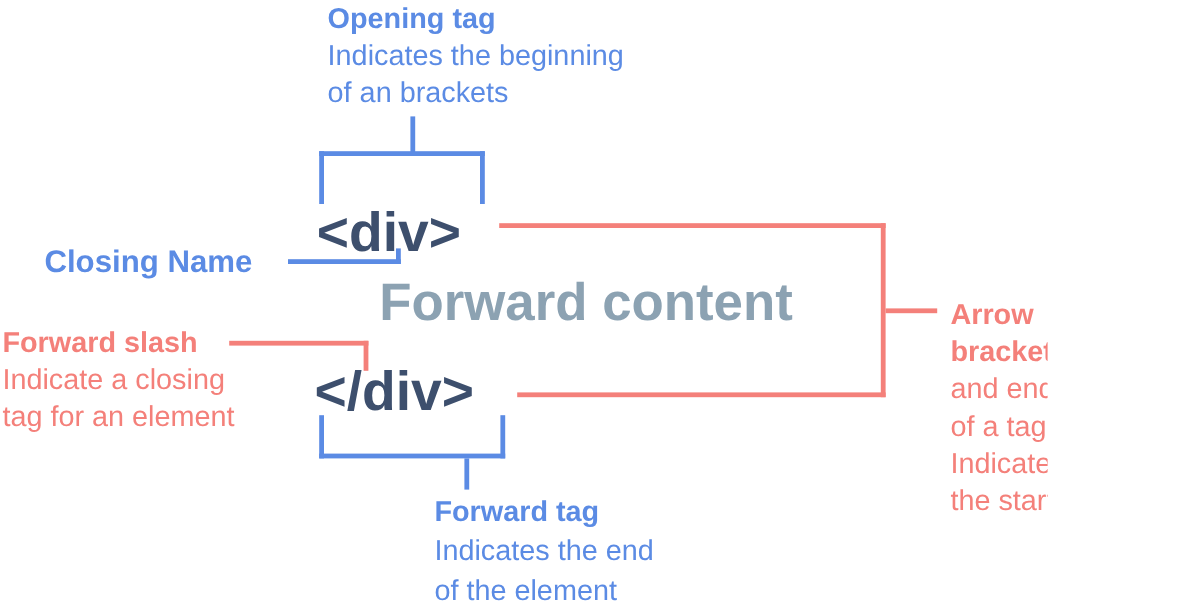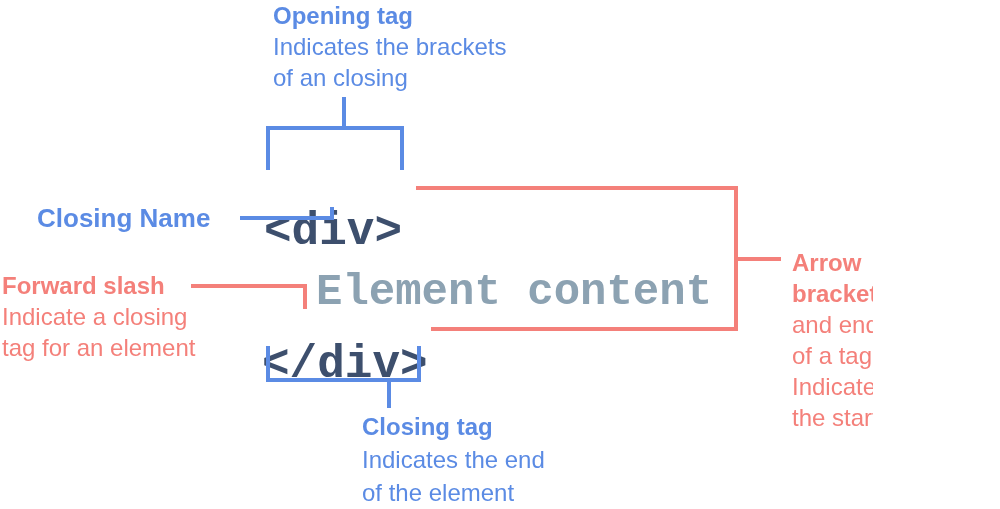--- a/index.html
+++ b/index.html
@@ -21,27 +21,26 @@
   }
   .abs { position: absolute; }
 
   
   .desc { font-size: 24px; line-height: 31px; }
   .desc .t { font-weight: bold; }
   .blue-text { color: var(--blue); }
   .salmon-text { color: var(--salmon); }
 
   .code {
-    font-family: Liberation Mono, monospace;
+    font-family: Liberation Sans, sans-serif;
     font-weight: bold;
     font-size: 46px;
     line-height: 46px;
     color: var(--navy);
     white-space: pre;
-    margin-top: 39px;
   }
   .code.content {
     font-size: 44px;
     line-height: 44px;
     color: var(--gray);
   }
 
   
   .hline, .vline { background: var(--blue); }
   .hline.red, .vline.red { background: var(--salmon); }
@@ -63,57 +62,57 @@
     border-right: 4px solid var(--salmon);
   }
 </style>
 </head>
 <body>
 
 <div id="canvas">
 
   <div class="abs desc blue-text" style="left:273px; top:0px;">
     <div class="t">Opening tag</div>
-    <div>Indicates the brackets</div>
-    <div>of an closing</div>
+    <div>Indicates the beginning</div>
+    <div>of an brackets</div>
   </div>
 
   <div class="abs vline" style="left:342px; top:97px; width:4px; height:31px;"></div>
 
   <div class="abs bracket-top" style="left:266px; top:126px; width:138px; height:44px;"></div>
 
   <div class="abs code" style="left:264px; top:170px;">&lt;div&gt;</div>
 
   <div class="abs hline red" style="left:416px; top:186px; width:322px; height:4px;"></div>
   <div class="abs vline red" style="left:734px; top:186px; width:4px; height:145px;"></div>
   <div class="abs hline red" style="left:431px; top:327px; width:307px; height:4px;"></div>
   <div class="abs hline red" style="left:738px; top:257px; width:43px; height:4px;"></div>
 
   <div class="abs blue-text" style="left:37px; top:204px; font-size:26px; font-weight:bold; line-height:28px;">Closing Name</div>
 
   <div class="abs elbow-en" style="left:240px; top:207px; width:94px; height:13px;"></div>
 
-  <div class="abs code content" style="left:316px; top:231px;">Element content</div>
+  <div class="abs code content" style="left:316px; top:231px;">Forward content</div>
 
   <div class="abs desc salmon-text" style="left:2px; top:270px;">
     <div class="t">Forward slash</div>
     <div>Indicate a closing</div>
     <div>tag for an element</div>
   </div>
 
   <div class="abs elbow-fs" style="left:191px; top:284px; width:116px; height:25px;"></div>
 
   <div class="abs code" style="left:262px; top:303px;">&lt;/div&gt;</div>
 
   <div class="abs bracket-bottom" style="left:266px; top:346px; width:155px; height:36px;"></div>
 
   <div class="abs vline" style="left:387px; top:382px; width:4px; height:26px;"></div>
 
   <div class="abs desc blue-text" style="left:362px; top:410px; line-height:33px;">
-    <div class="t">Closing tag</div>
+    <div class="t">Forward tag</div>
     <div>Indicates the end</div>
     <div>of the element</div>
   </div>
 
   <div class="abs desc salmon-text" style="left:792px; top:247px;">
     <div class="t">Arrow brackets</div>
     <div>and end of a tag</div>
     <div>Indicate the start</div>
   </div>
 

